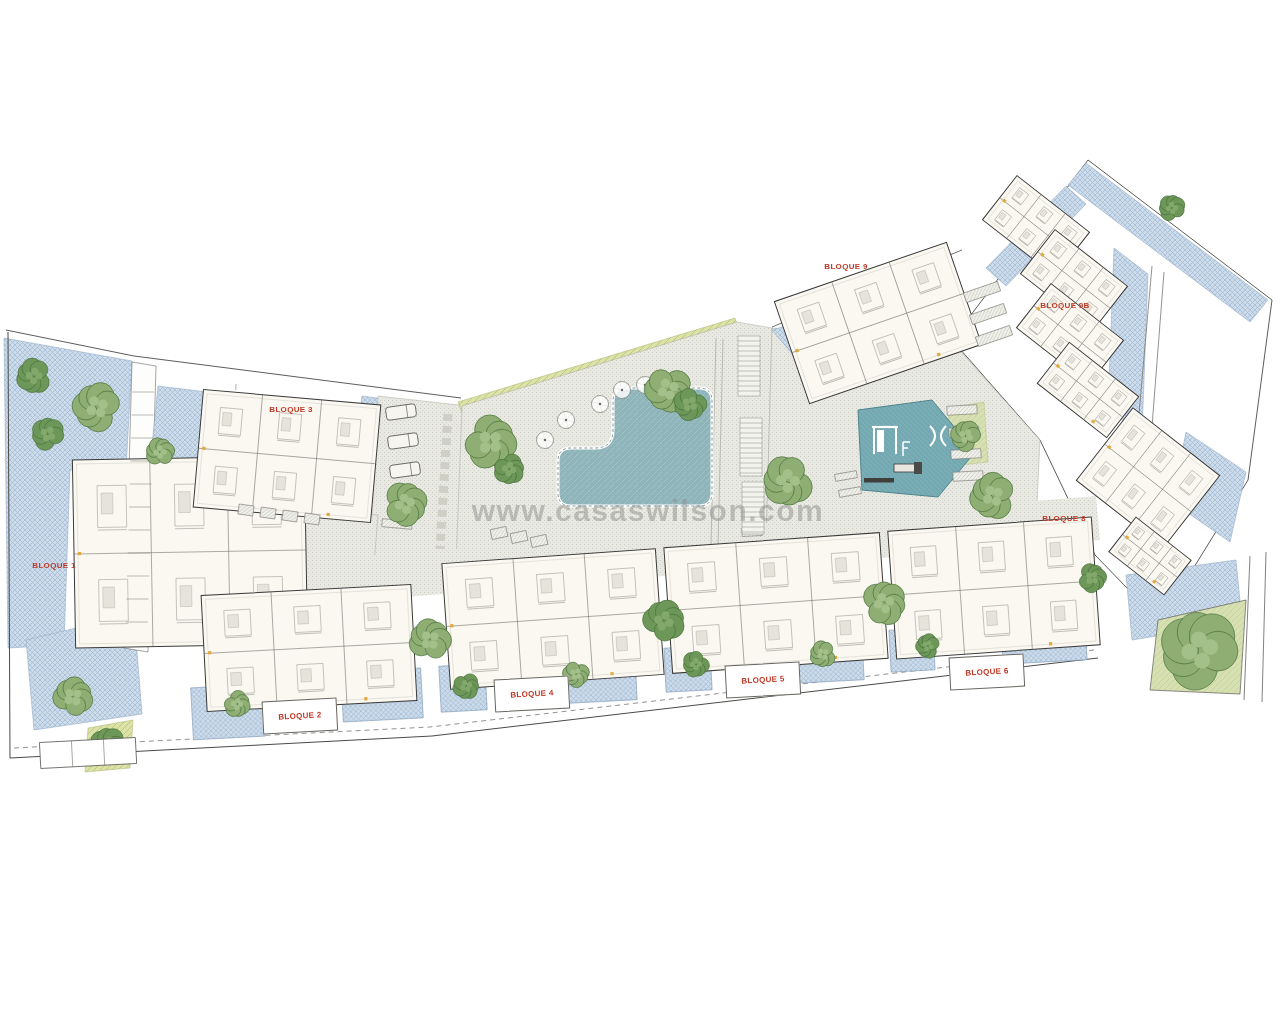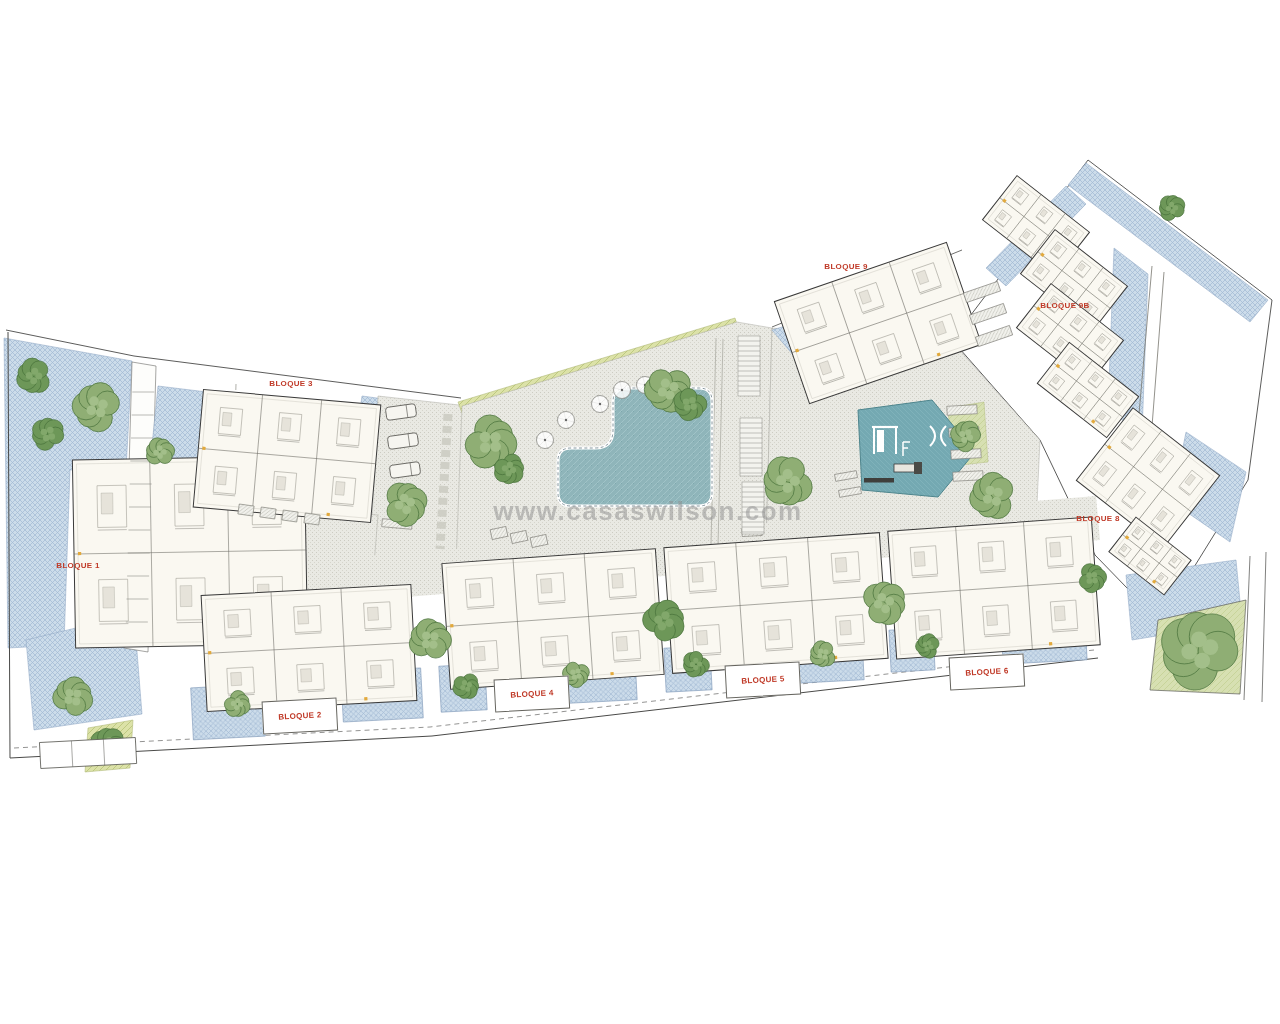--- a/index.html
+++ b/index.html
@@ -1,20 +1,20 @@
 <!DOCTYPE html>
 <html style="--label: #c03a28; --accent: #e2a93c; --watermark: #8d8d8d; --outline: #4a4a48; --hatch-blue: #ccdcea; --plaza: #e9e9e3; --pool: #8fb5ba; --playground: #74a9b2; --lawn: #d7e0b2; --green-strip: #dce2a8; --building: #faf8f1; --wall: #6b6a63; --furn: #918f86; --patio-edge: #7b94b6; --tree-dark: #6d9758; --tree-dark-hi: #82a86b; --tree-light: #8fae74; --tree-light-hi: #a3bf8a; --tree-edge: #46703a;"><head>
 <meta charset="utf-8">
 <style>
   html,body{margin:0;padding:0;background:#ffffff;}
   .canvas{position:relative;width:1280px;height:1024px;background:#fff;overflow:hidden;
           font-family:"Liberation Sans",sans-serif;}
   .canvas svg{position:absolute;left:0;top:0;z-index:1;}
   .watermark{position:absolute;z-index:2;left:648px;top:511px;transform:translate(-50%,-50%);
-             font-size:26px;font-weight:bold;color:var(--watermark,#8d8d8d);opacity:.5;
+             font-size:30px;font-weight:bold;color:var(--watermark,#8d8d8d);opacity:.5;
              letter-spacing:1.5px;white-space:nowrap;}
   .bloque-label{position:absolute;z-index:3;transform:translate(-50%,-50%);
                 font-size:8px;font-weight:bold;color:var(--label,#c03a28);
                 letter-spacing:.3px;white-space:nowrap;}
   .bloque-label.boxed{background:#ffffff;border:1px solid #66655f;padding:11px 15px;
                       transform:translate(-50%,-50%) rotate(-3deg);}
 </style>
 </head>
 <body>
 
@@ -962,23 +962,23 @@
 
   <g transform="rotate(-3 88 752)">
     <rect x="40" y="740" width="96" height="26" fill="#ffffff" stroke="#55544f" stroke-width="0.8"></rect>
     <line x1="72" y1="740" x2="72" y2="766" stroke="#55544f" stroke-width="0.5"></line>
     <line x1="104" y1="740" x2="104" y2="766" stroke="#55544f" stroke-width="0.5"></line>
   </g>
 </svg>
 
 <div class="watermark">www.casaswilson.com</div>
 
-<div class="bloque-label" style="left:78px;top:565px">BLOQUE 1</div>
+<div class="bloque-label" style="left:54px;top:565px">BLOQUE 1</div>
 <div class="bloque-label boxed" style="left:300px;top:716px">BLOQUE 2</div>
-<div class="bloque-label" style="left:291px;top:383px">BLOQUE 3</div>
+<div class="bloque-label" style="left:291px;top:409px">BLOQUE 3</div>
 <div class="bloque-label boxed" style="left:532px;top:694px">BLOQUE 4</div>
 <div class="bloque-label boxed" style="left:763px;top:680px">BLOQUE 5</div>
 <div class="bloque-label boxed" style="left:987px;top:672px">BLOQUE 6</div>
 <div class="bloque-label" style="left:846px;top:266px">BLOQUE 9</div>
-<div class="bloque-label" style="left:1098px;top:518px">BLOQUE 8</div>
+<div class="bloque-label" style="left:1064px;top:518px">BLOQUE 8</div>
 <div class="bloque-label" style="left:1065px;top:305px">BLOQUE 9B</div>
 
 </div>
 
 </body></html>

